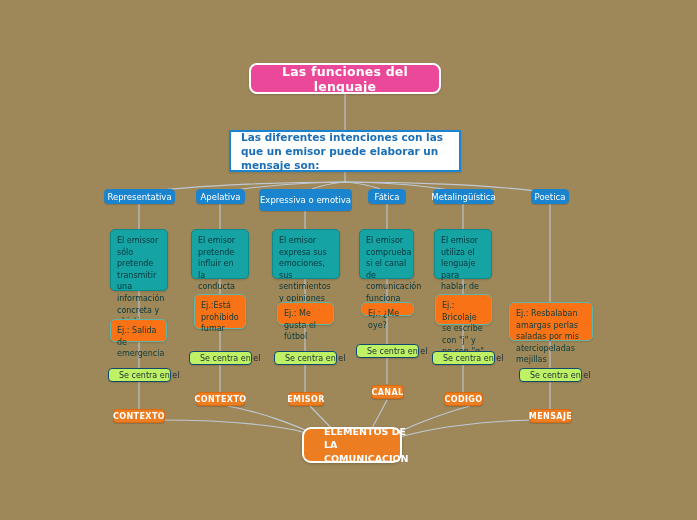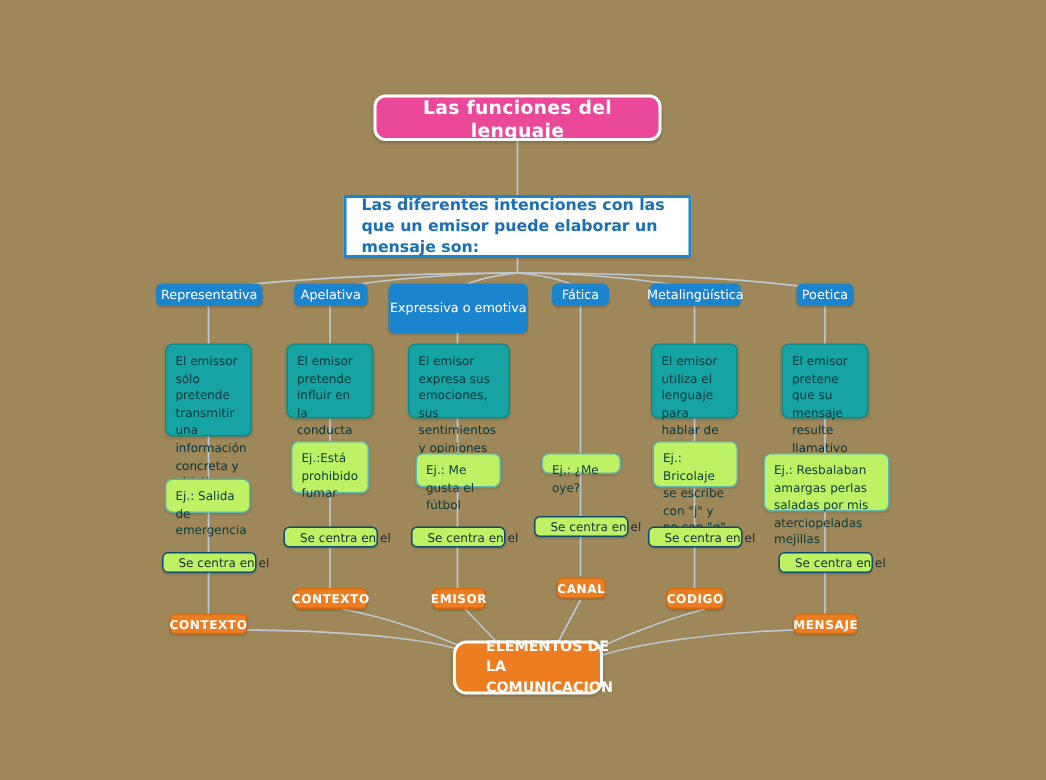--- a/index.html
+++ b/index.html
@@ -82,21 +82,21 @@
     border: 1px solid #0d8a8a;
     border-radius: 5px;
     color: #05363c;
     font-size: 8px;
     line-height: 1.45;
     padding: 5px 6px;
     box-shadow: 0 1px 2px rgba(0,0,0,0.15);
   }
   
   .ej-node {
-    background: #bef264;
+    background: #f97316;
     border: 1px solid #5fb5a8;
     border-radius: 5px;
     color: #0a3b3b;
     font-size: 8px;
     line-height: 1.45;
     padding: 5px 6px;
     box-shadow: 0 1px 2px rgba(0,0,0,0.13);
   }
   
   .focus-node {
@@ -176,30 +176,30 @@
       <path d="M542,420 C480,420 420,430 398,438"></path>
     </g>
   </svg>
 
   <div class="node root-node" style="left:249px; top:63px; width:192px; height:31px;">Las funciones del lenguaje</div>
 
   <div class="node intent-node" style="left:229px; top:130px; width:232px; height:42px;">Las diferentes intenciones con las que un emisor puede elaborar un mensaje son:</div>
 
   <div class="node cat-node" style="left:104px; top:189px; width:71px; height:15px;">Representativa</div>
   <div class="node cat-node" style="left:196px; top:189px; width:49px; height:15px;">Apelativa</div>
-  <div class="node cat-node" style="left:259px; top:189px; width:93px; height:33px;">Expressiva o emotiva</div>
+  <div class="node cat-node" style="left:259px; top:189px; width:93px; height:22px;">Expressiva o emotiva</div>
   <div class="node cat-node" style="left:368px; top:189px; width:38px; height:15px;">Fática</div>
   <div class="node cat-node" style="left:433px; top:189px; width:61px; height:15px;">Metalingüística</div>
   <div class="node cat-node" style="left:531px; top:189px; width:38px; height:15px;">Poetica</div>
 
   <div class="node desc-node" style="left:110px; top:229px; width:58px; height:62px;">El emissor sólo pretende transmitir una información concreta y objetiva del mundo</div>
   <div class="node desc-node" style="left:191px; top:229px; width:58px; height:50px;">El emisor pretende influir en la conducta o ideas del receptor</div>
   <div class="node desc-node" style="left:272px; top:229px; width:68px; height:50px;">El emisor expresa sus emociones, sus sentimientos y opiniones personales</div>
+  <div class="node desc-node" style="left:359px; top:229px; width:55px; height:50px;">El emisor comprueba si el canal de comunicación funciona</div>
   <div class="node desc-node" style="left:434px; top:229px; width:58px; height:50px;">El emisor utiliza el lenguaje para hablar de la propia lengua</div>
-  <div class="node desc-node" style="left:521px; top:229px; width:58px; height:50px;">El emisor pretene que su mensaje resulte llamativo</div>
 
   <div class="node ej-node" style="left:110px; top:319px; width:57px; height:23px;">Ej.: Salida de emergencia</div>
   <div class="node ej-node" style="left:194px; top:294px; width:52px; height:35px;">Ej.:Está prohibido fumar</div>
   <div class="node ej-node" style="left:277px; top:302px; width:57px; height:23px;">Ej.: Me gusta el fútbol</div>
   <div class="node ej-node" style="left:361px; top:302px; width:53px; height:14px;">Ej.: ¿Me oye?</div>
   <div class="node ej-node" style="left:435px; top:294px; width:57px; height:31px;">Ej.: Bricolaje se escribe con "j" y no con "g"</div>
   <div class="node ej-node" style="left:509px; top:302px; width:84px; height:39px;">Ej.: Resbalaban amargas perlas saladas por mis aterciopeladas mejillas</div>
 
   <div class="node focus-node" style="left:108px; top:368px; width:63px; height:14px;">Se centra en el</div>
   <div class="node focus-node" style="left:189px; top:351px; width:63px; height:14px;">Se centra en el</div>

